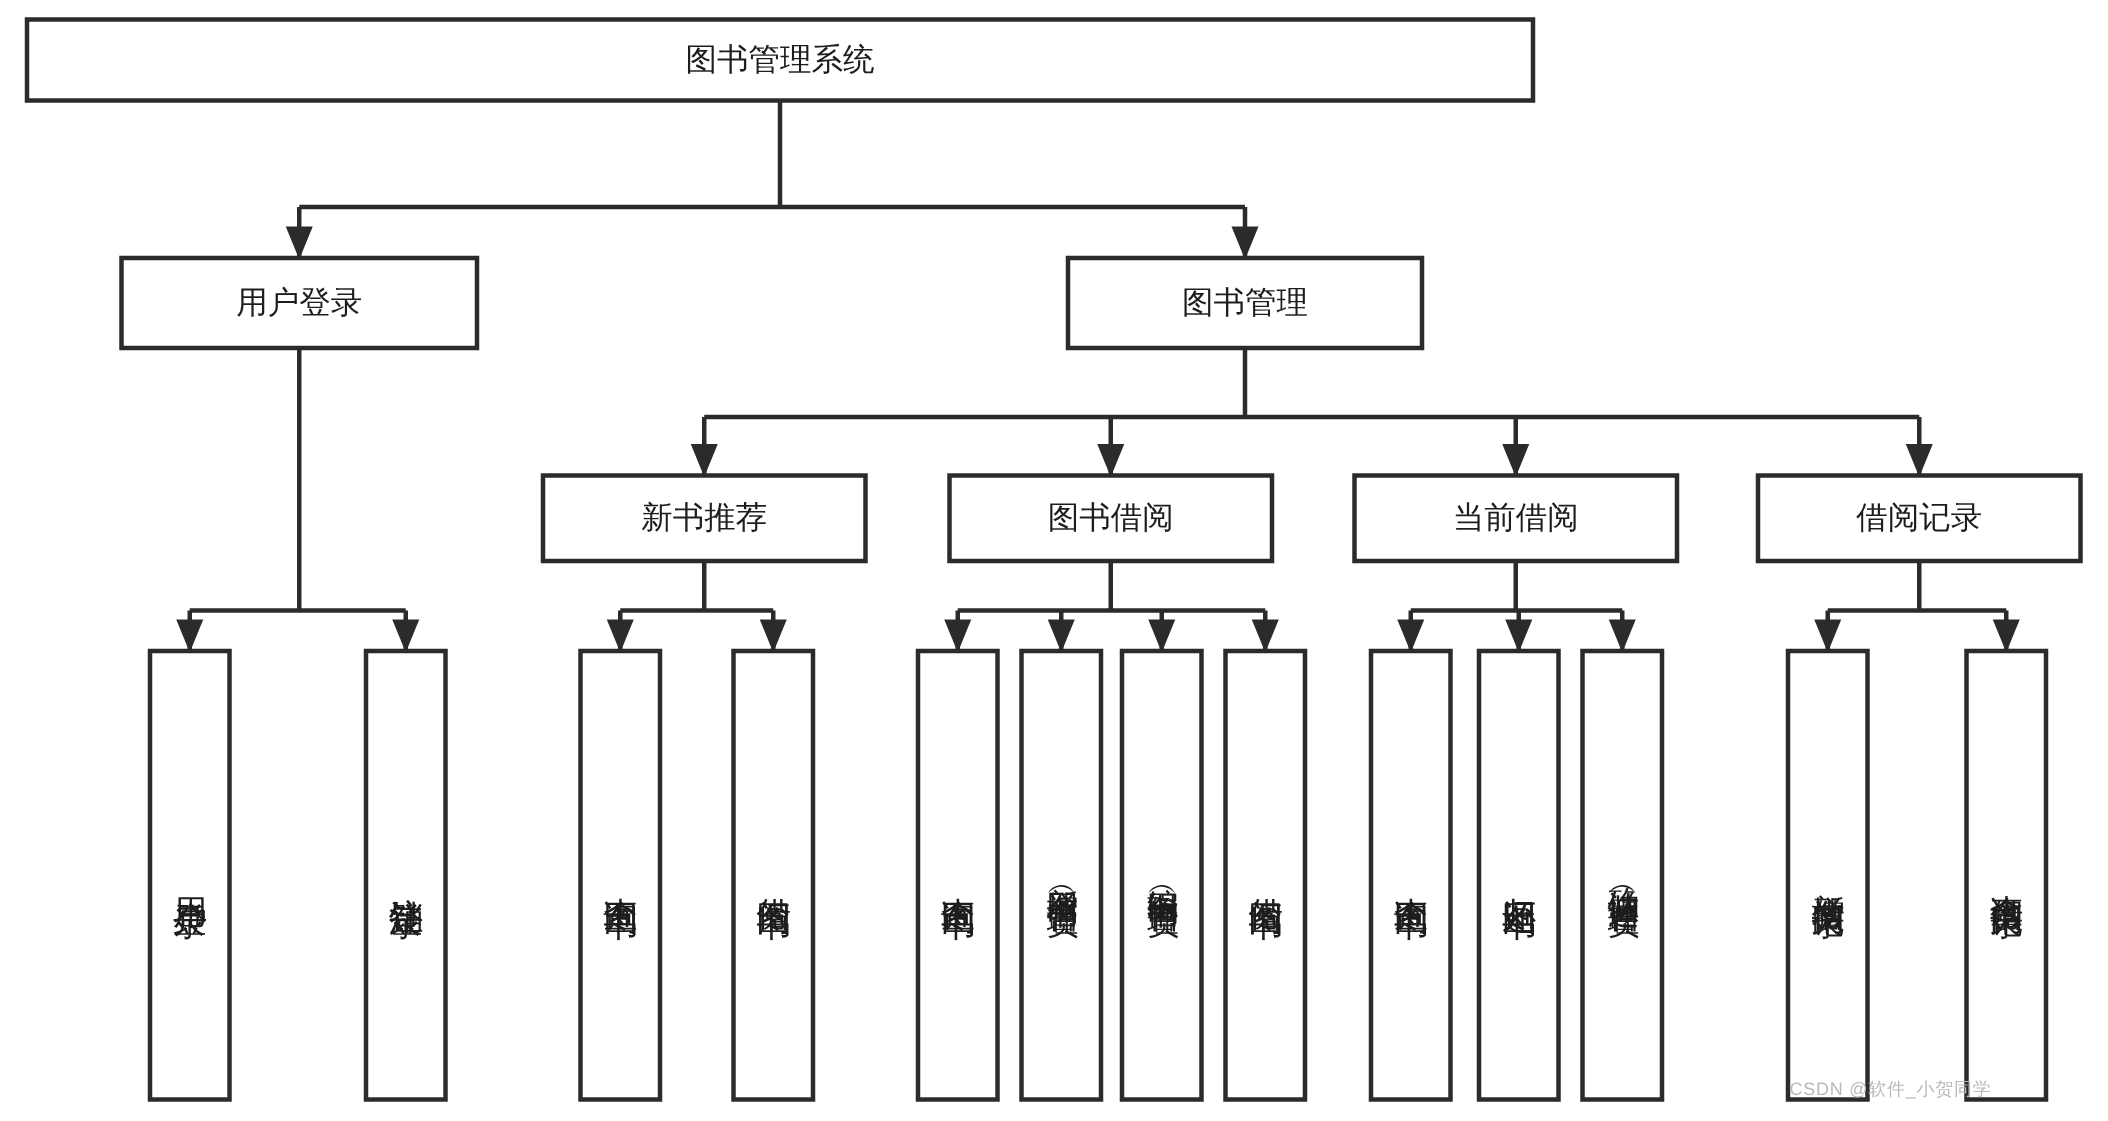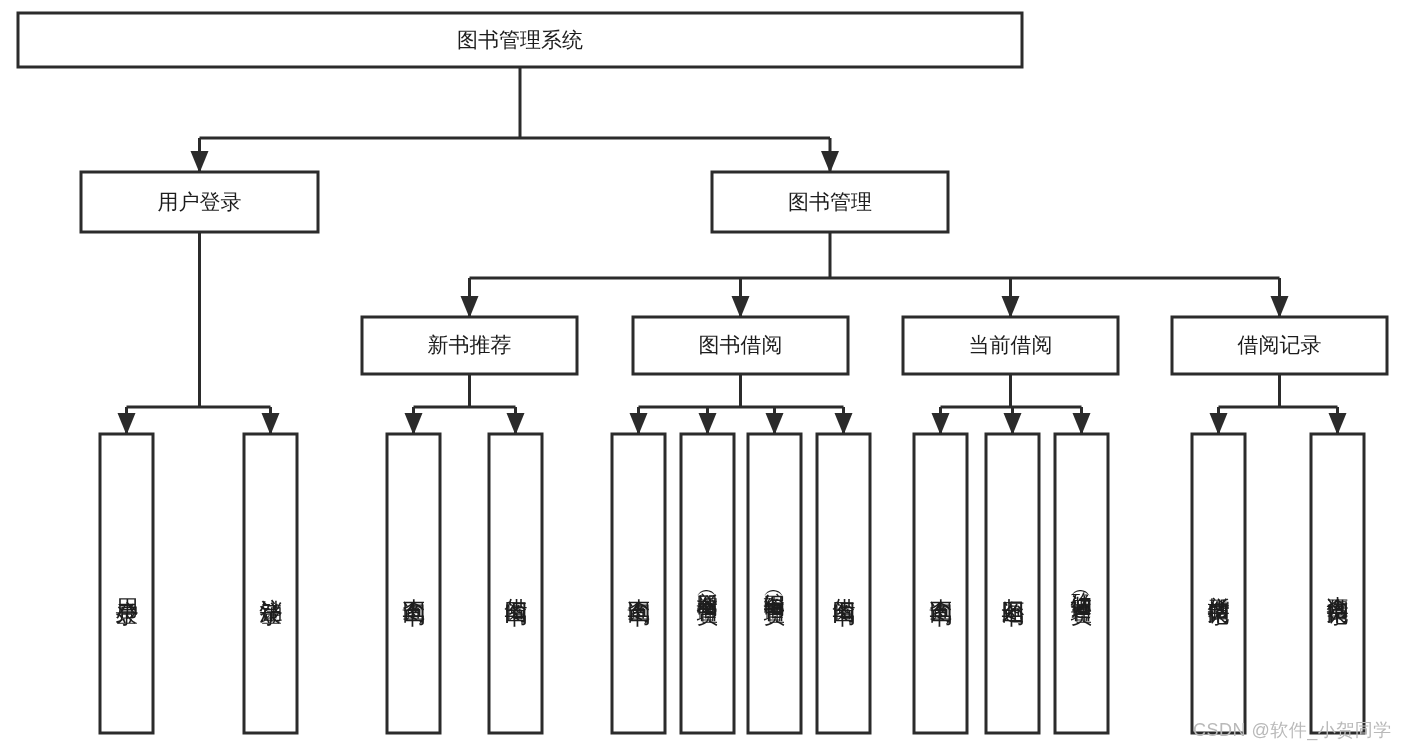--- a/index.html
+++ b/index.html
@@ -60,21 +60,21 @@
     display: flex;
     align-items: center;
     justify-content: center;
     text-align: center;
     white-space: nowrap;
     pointer-events: none;
   }
   .watermark {
     position: absolute;
     font-family: "Liberation Sans", "DejaVu Sans", sans-serif;
-    font-size: 18px;
+    font-size: 12px;
     color: #b9b9b9;
     white-space: nowrap;
     letter-spacing: 0.5px;
   }
 </style>
 </head>
 <body>
 
 <div id="diagram-root">
   <svg class="diagram-canvas" viewBox="0 0 1405 747" xmlns="http://www.w3.org/2000/svg">

